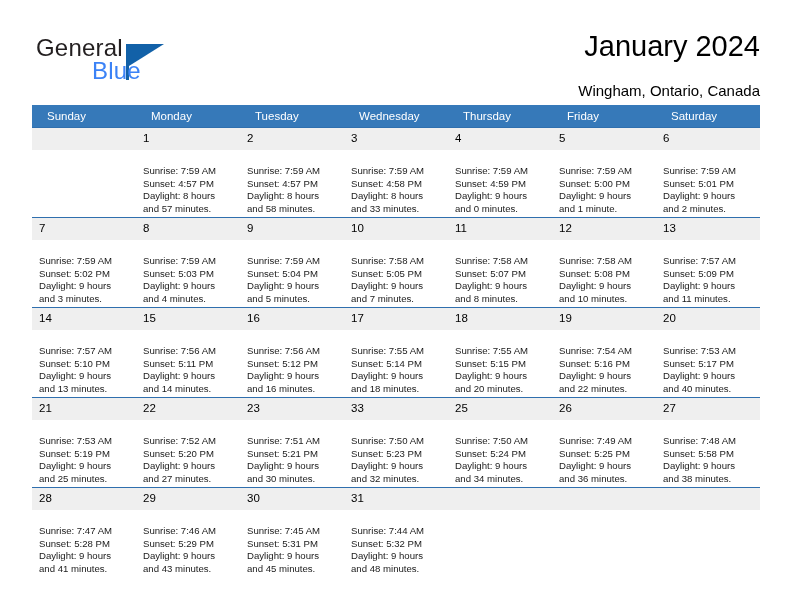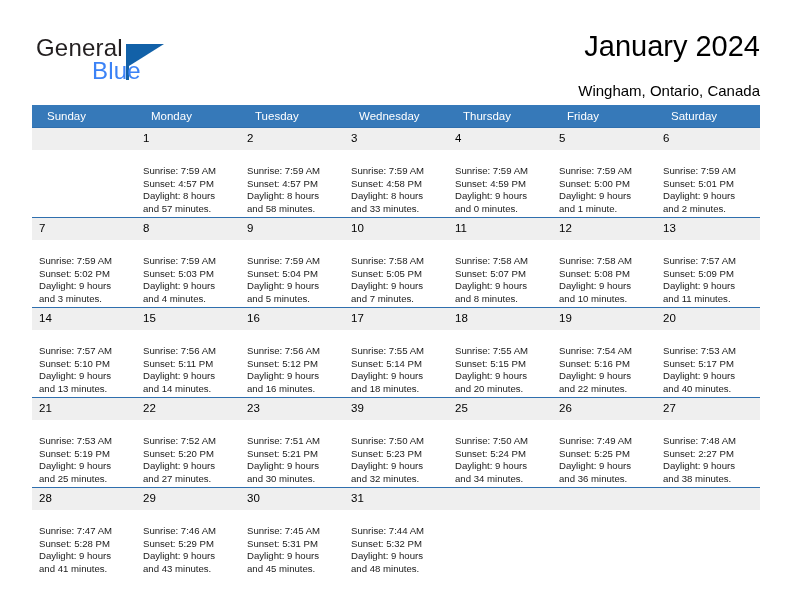--- a/index.html
+++ b/index.html
@@ -394,21 +394,21 @@
           <td class="wk-cell">
             <div class="daynum">23</div>
             <div class="details">
               <div>Sunrise: 7:51 AM</div>
               <div>Sunset: 5:21 PM</div>
               <div>Daylight: 9 hours</div>
               <div>and 30 minutes.</div>
             </div>
           </td>
           <td class="wk-cell">
-            <div class="daynum">39</div>
+            <div class="daynum">33</div>
             <div class="details">
               <div>Sunrise: 7:50 AM</div>
               <div>Sunset: 5:23 PM</div>
               <div>Daylight: 9 hours</div>
               <div>and 32 minutes.</div>
             </div>
           </td>
           <td class="wk-cell">
             <div class="daynum">25</div>
             <div class="details">
@@ -424,21 +424,21 @@
               <div>Sunrise: 7:49 AM</div>
               <div>Sunset: 5:25 PM</div>
               <div>Daylight: 9 hours</div>
               <div>and 36 minutes.</div>
             </div>
           </td>
           <td class="wk-cell">
             <div class="daynum">27</div>
             <div class="details">
               <div>Sunrise: 7:48 AM</div>
-              <div>Sunset: 2:27 PM</div>
+              <div>Sunset: 5:58 PM</div>
               <div>Daylight: 9 hours</div>
               <div>and 38 minutes.</div>
             </div>
           </td>
         </tr>
         <tr>
           <td class="wk-cell">
             <div class="daynum">28</div>
             <div class="details">
               <div>Sunrise: 7:47 AM</div>

